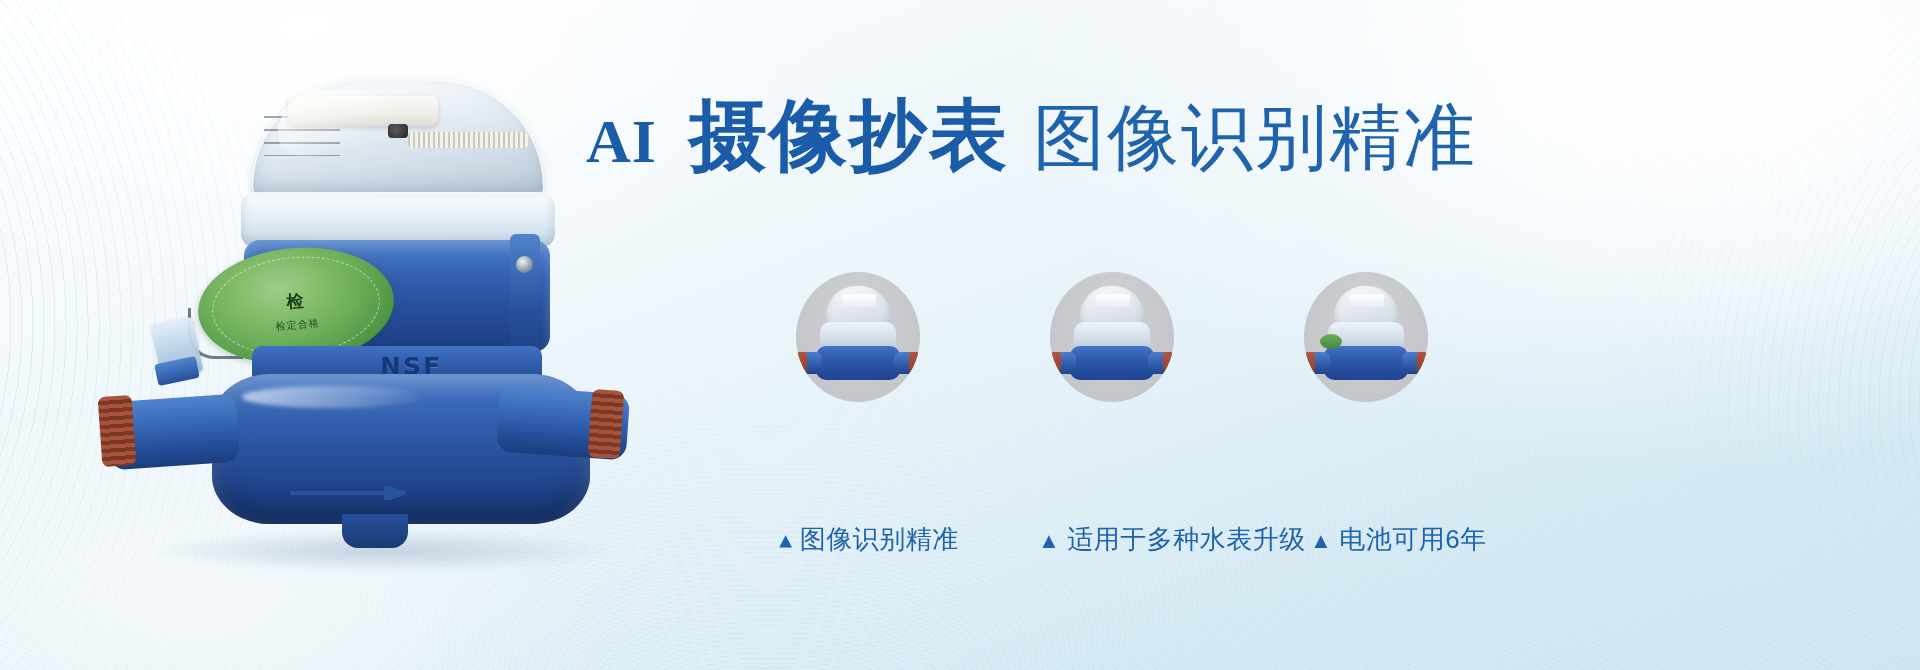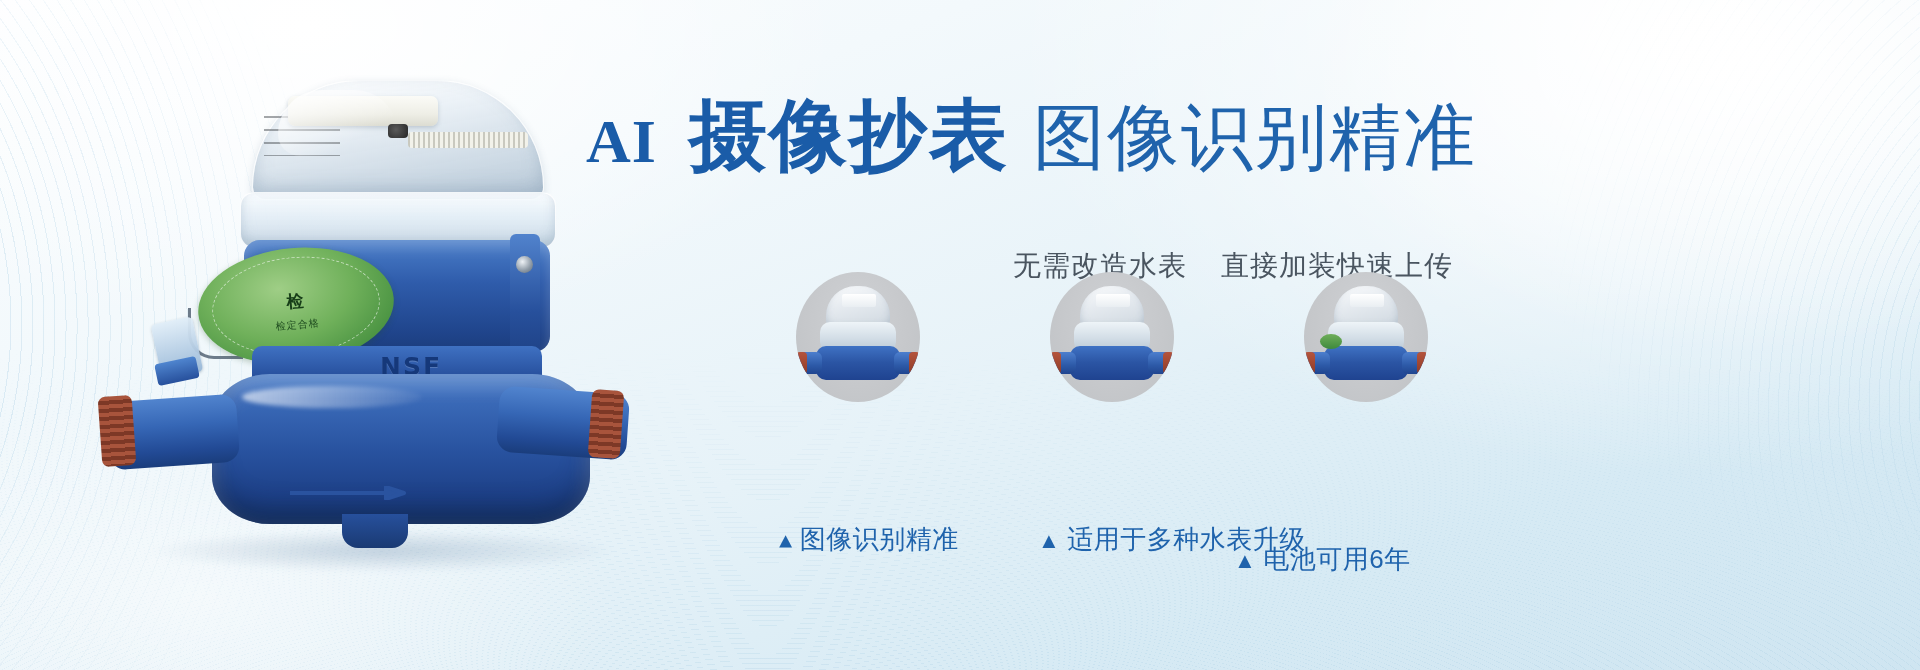--- a/index.html
+++ b/index.html
@@ -121,21 +121,21 @@
     background:linear-gradient(180deg,#6fae5a,#3f8a3c);
   }
 
   
   .caption{
     position:absolute;font-size:26px;color:#1f63ac;white-space:nowrap;letter-spacing:.5px;
   }
   .cap-tri{font-size:22px;margin-right:7px;color:#1f63ac;}
   .c1{left:779px;top:522px;font-family:Liberation Mono, monospace;}
   .c2{left:1016px;top:522px;margin-left:22px;}
-  .c3{left:1234px;top:522px;margin-top:20px;}
+  .c3{left:1310px;top:522px;}
 
   
   .product{position:absolute;left:92px;top:74px;width:520px;height:520px;}
   .p-dome{
     position:absolute;left:160px;top:6px;width:290px;height:118px;
     border-radius:150px 150px 18px 18px;
     background:linear-gradient(170deg,rgba(255,255,255,.97) 0%,rgba(233,240,246,.92) 34%,rgba(200,214,226,.90) 72%,rgba(178,196,212,.92) 100%);
     box-shadow:inset 0 -10px 18px rgba(110,135,160,.35), 0 3px 8px rgba(70,100,130,.18);
     border:1px solid rgba(255,255,255,.85);
   }
@@ -320,23 +320,20 @@
     <div class="p-pipeR"></div>
     <div class="p-capL"></div>
     <div class="p-capR"></div>
     <div class="p-foot"></div>
   </div>
 
   <div class="headline">
     <span class="h-strong h-ai">AI</span><span class="h-strong">摄像抄表</span><span class="h-light">图像识别精准</span>
   </div>
 
-  <div class="subtitle">
-    <span>无需改造水表</span><span class="sub-gap"></span><span>直接加装快速上传</span>
-  </div>
 
   <div class="thumbs">
     <div class="thumb t1">
       <div class="mini">
         <div class="dome"></div>
         <div class="label"></div>
         <div class="ring"></div>
         <div class="body"></div>
         <div class="pipeL"></div>
         <div class="pipeR"></div>

